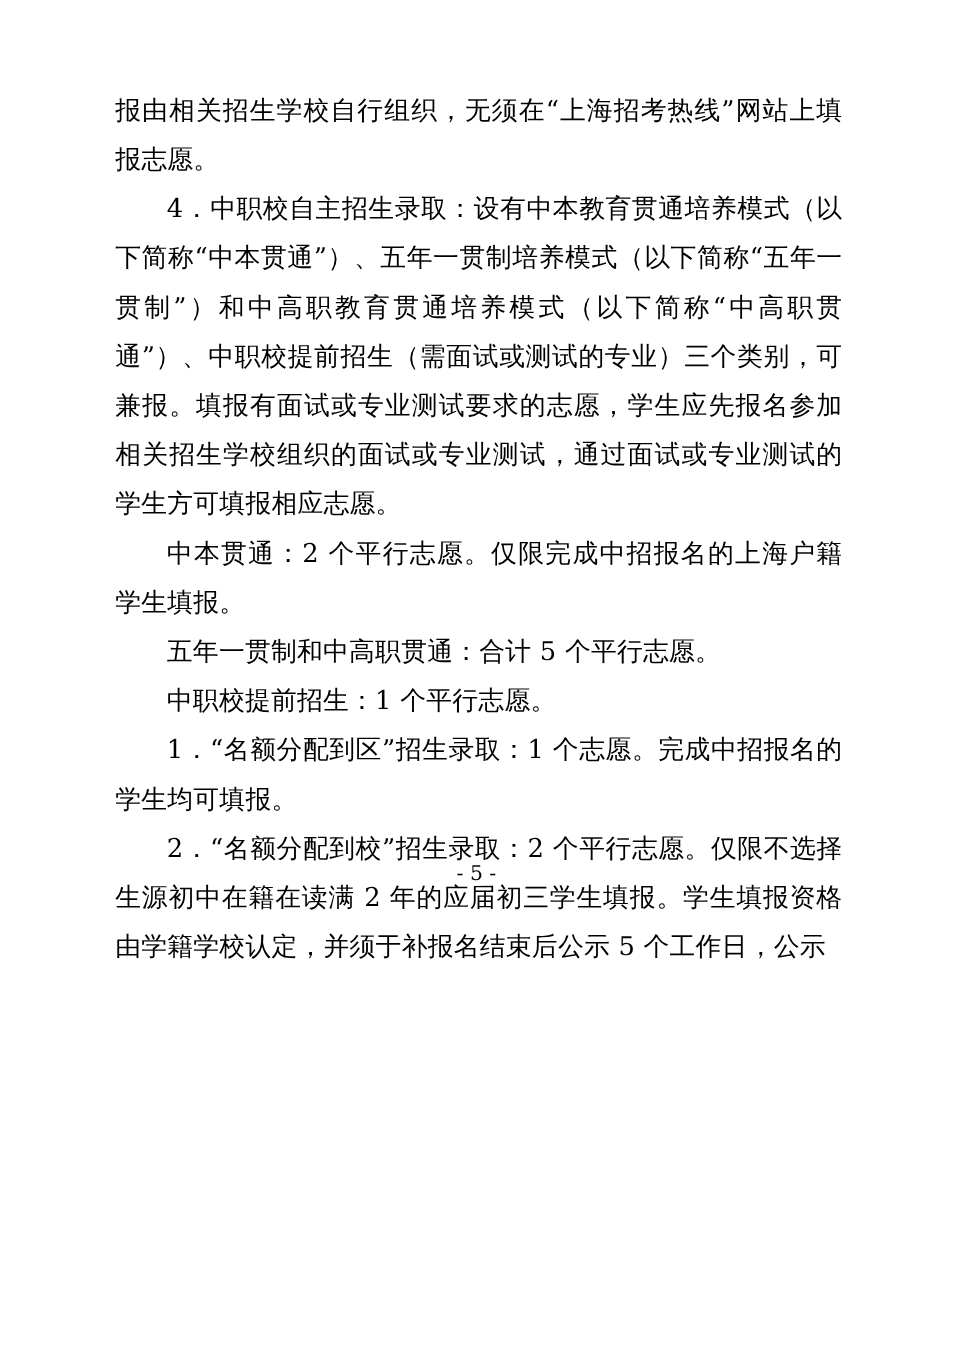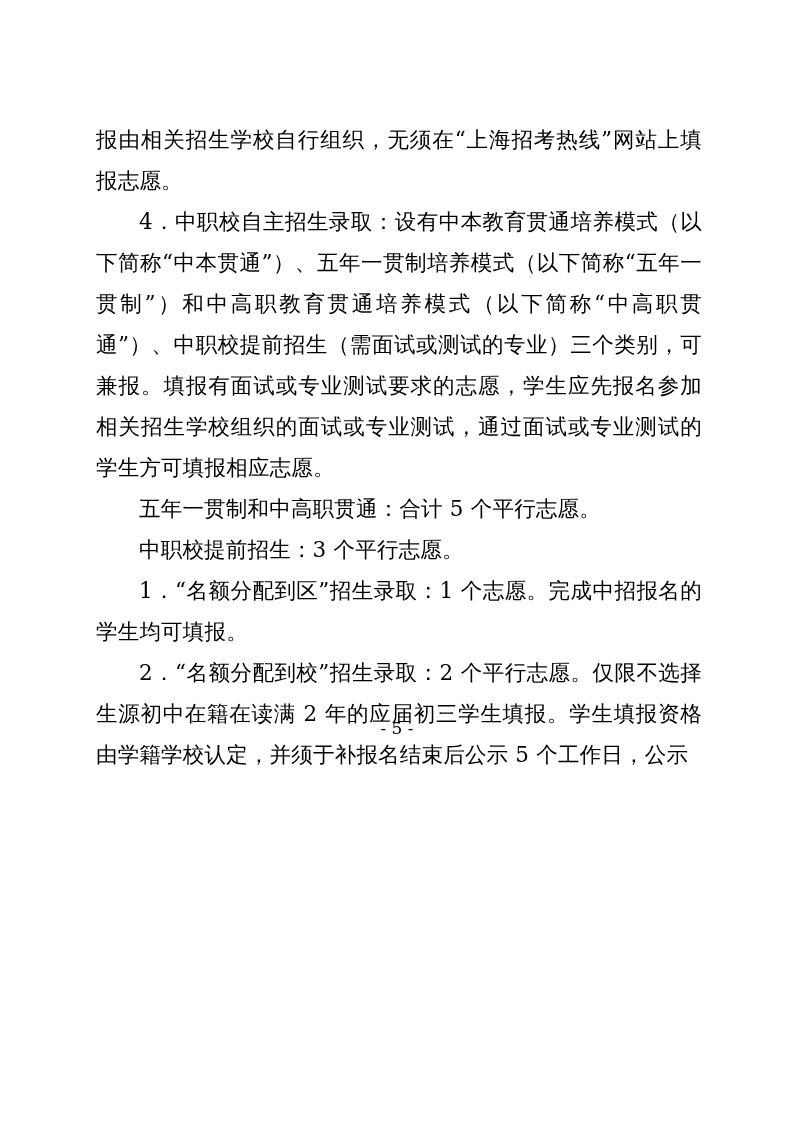--- a/index.html
+++ b/index.html
@@ -14,21 +14,21 @@
     font-family: "DejaVu Serif", "Liberation Serif", serif;
     color: #000000;
     overflow: hidden;
   }
   .page {
     position: absolute;
     left: 0; top: 0;
     width: 794px;
     height: 808px;
     box-sizing: border-box;
-    padding: 119px 92px 60px 96px;
+    padding: 72px 92px 60px 96px;
   }
   .doc-body {
     font-size: 21.5px;
     line-height: 41px;
     letter-spacing: 0.2px;
     text-align: justify;
     text-justify: inter-ideograph;
   }
   .para {
     margin: 0;
@@ -52,19 +52,20 @@
     color: #000000;
   }
 </style>
 </head>
 <body>
 
 <div class="page">
   <div class="doc-body">
     <p class="para">报由相关招生学校自行组织，无须在“上海招考热线”网站上填报志愿。</p>
     <p class="para indent">4．中职校自主招生录取：设有中本教育贯通培养模式（以下简称“中本贯通”）、五年一贯制培养模式（以下简称“五年一贯制”）和中高职教育贯通培养模式（以下简称“中高职贯通”）、中职校提前招生（需面试或测试的专业）三个类别，可兼报。填报有面试或专业测试要求的志愿，学生应先报名参加相关招生学校组织的面试或专业测试，通过面试或专业测试的学生方可填报相应志愿。</p>
+    <p class="para indent">中本贯通：2 个平行志愿。仅限完成中招报名的上海户籍学生填报。</p>
     <p class="para indent">五年一贯制和中高职贯通：合计 5 个平行志愿。</p>
-    <p class="para indent">中职校提前招生：3 个平行志愿。</p>
+    <p class="para indent">中职校提前招生：1 个平行志愿。</p>
     <p class="para indent">1．“名额分配到区”招生录取：1 个志愿。完成中招报名的学生均可填报。</p>
     <p class="para indent">2．“名额分配到校”招生录取：2 个平行志愿。仅限不选择生源初中在籍在读满 2 年的应届初三学生填报。学生填报资格由学籍学校认定，并须于补报名结束后公示 5 个工作日，公示</p>
   </div>
   <div class="footer">- 5 -</div>
 </div>
 
 </body></html>

